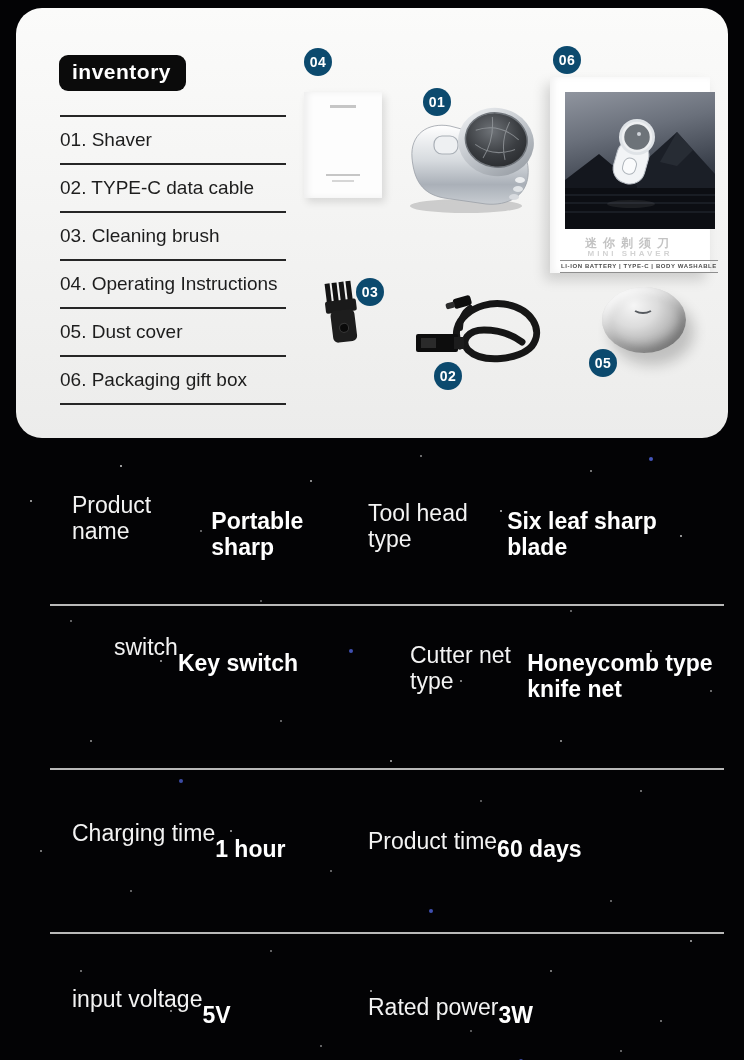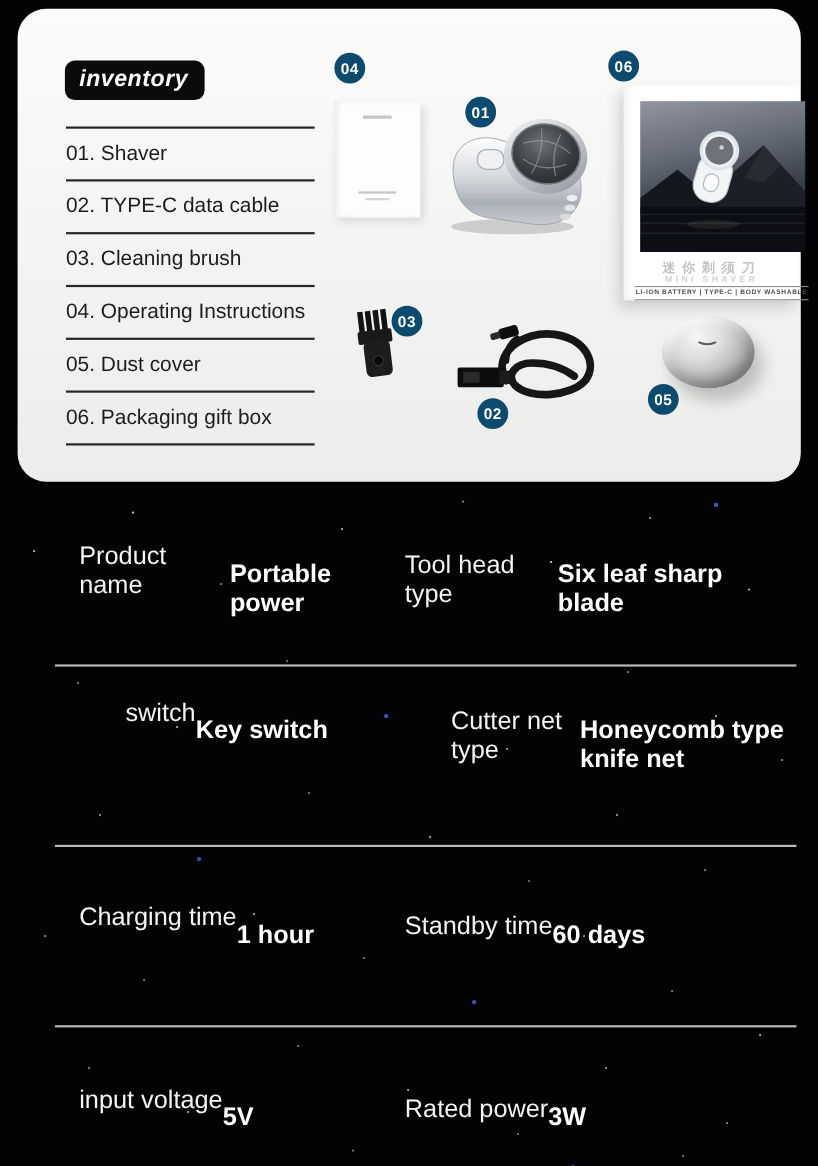--- a/index.html
+++ b/index.html
@@ -3,21 +3,21 @@
 <meta charset="utf-8">
 <style>
   html,body{margin:0;padding:0;background:#030305;}
   .page{position:relative;width:744px;height:1060px;background:#030305;overflow:hidden;
         font-family:"Liberation Sans",sans-serif;}
 
   
   .inv-card{position:absolute;left:16px;top:8px;width:712px;height:430px;border-radius:26px;
             background:linear-gradient(180deg,#fbfbfa 0%,#f2f2f1 60%,#ececeb 100%);}
   .inv-title{position:absolute;left:43px;top:47px;background:#0b0b0b;color:#fff;
-             font-style:italic;font-weight:700;font-size:21px;line-height:1;
+             font-weight:700;font-size:21px;line-height:1;
              padding:6px 15px 9px 13px;border-radius:9px;letter-spacing:.5px;}
   .inv-list{position:absolute;left:44px;top:107px;width:226px;margin:0;padding:0;list-style:none;}
   .inv-list li{height:46px;border-top:2px solid #262626;display:flex;align-items:center;
                font-size:19px;color:#1d1d1d;}
   .inv-list li:last-child{border-bottom:2px solid #262626;}
 
   
   .booklet{position:absolute;left:304px;top:92px;width:78px;height:106px;background:#fdfdfd;
            box-shadow:3px 4px 8px rgba(0,0,0,.12), inset 4px 0 6px rgba(0,0,0,.06);}
   .booklet .tline{position:absolute;background:#c6c6c6;}
@@ -32,21 +32,21 @@
 
   
   .dust-cover{position:absolute;left:602px;top:287px;width:84px;height:66px;border-radius:50%;
       background:radial-gradient(ellipse at 38% 28%, #f6f6f6 0%, #dcdcdc 32%, #b0b0b0 62%, #848484 88%, #767676 100%);
       box-shadow:8px 12px 14px rgba(0,0,0,.20), inset -5px -7px 10px rgba(0,0,0,.22), inset 4px 5px 9px rgba(255,255,255,.75);}
   .dust-cover::before{content:"";position:absolute;left:30px;top:14px;width:18px;height:9px;
       border:2px solid transparent;border-bottom-color:#565a5f;border-radius:50%;}
 
   
   .gift-box{position:absolute;left:550px;top:77px;width:160px;height:196px;background:#fff;
-            box-shadow:-5px 7px 12px rgba(0,0,0,.15), inset 4px 0 6px rgba(0,0,0,.05);margin-left:17px;}
+            box-shadow:-5px 7px 12px rgba(0,0,0,.15), inset 4px 0 6px rgba(0,0,0,.05);}
   .box-photo{position:absolute;left:15px;top:15px;width:150px;height:137px;overflow:hidden;
              background:linear-gradient(168deg,#90959f 0%,#6a707b 30%,#383e49 62%,#171a21 100%);}
   .box-photo svg{display:block;width:100%;height:100%;}
   .box-cn{position:absolute;left:0;top:158px;width:100%;text-align:center;font-size:12px;
           letter-spacing:6px;color:#c3c3c3;font-weight:700;}
   .box-en{position:absolute;left:0;top:172px;width:100%;text-align:center;font-size:8px;
           letter-spacing:3px;color:#d3d3d3;font-weight:700;}
   .box-features{position:absolute;left:10px;top:183px;width:158px;border-top:1px solid #8e8e8e;
           border-bottom:1px solid #8e8e8e;padding:2px 0 3px;text-align:center;font-size:6px;
           color:#4c4c4c;letter-spacing:.6px;font-weight:700;}
@@ -211,21 +211,21 @@
   <div class="pbadge b04">04</div>
   <div class="pbadge b05">05</div>
   <div class="pbadge b06">06</div>
 
   <section class="specs">
     <div class="stars"></div>
 
     <div class="spec-row r1">
       <div class="spec-col col-left">
         <div class="spec-label">Product name</div>
-        <div class="spec-value">Portable power</div>
+        <div class="spec-value">Portable sharp</div>
       </div>
       <div class="spec-col col-right">
         <div class="spec-label">Tool head type</div>
         <div class="spec-value">Six leaf sharp blade</div>
       </div>
     </div>
     <div class="spec-divider d1"></div>
 
     <div class="spec-row r2">
       <div class="spec-col col-left">
@@ -238,21 +238,21 @@
       </div>
     </div>
     <div class="spec-divider d2"></div>
 
     <div class="spec-row r3">
       <div class="spec-col col-left">
         <div class="spec-label">Charging time</div>
         <div class="spec-value">1 hour</div>
       </div>
       <div class="spec-col col-right">
-        <div class="spec-label">Standby time</div>
+        <div class="spec-label">Product time</div>
         <div class="spec-value">60 days</div>
       </div>
     </div>
     <div class="spec-divider d3"></div>
 
     <div class="spec-row r4">
       <div class="spec-col col-left">
         <div class="spec-label">input voltage</div>
         <div class="spec-value">5V</div>
       </div>

